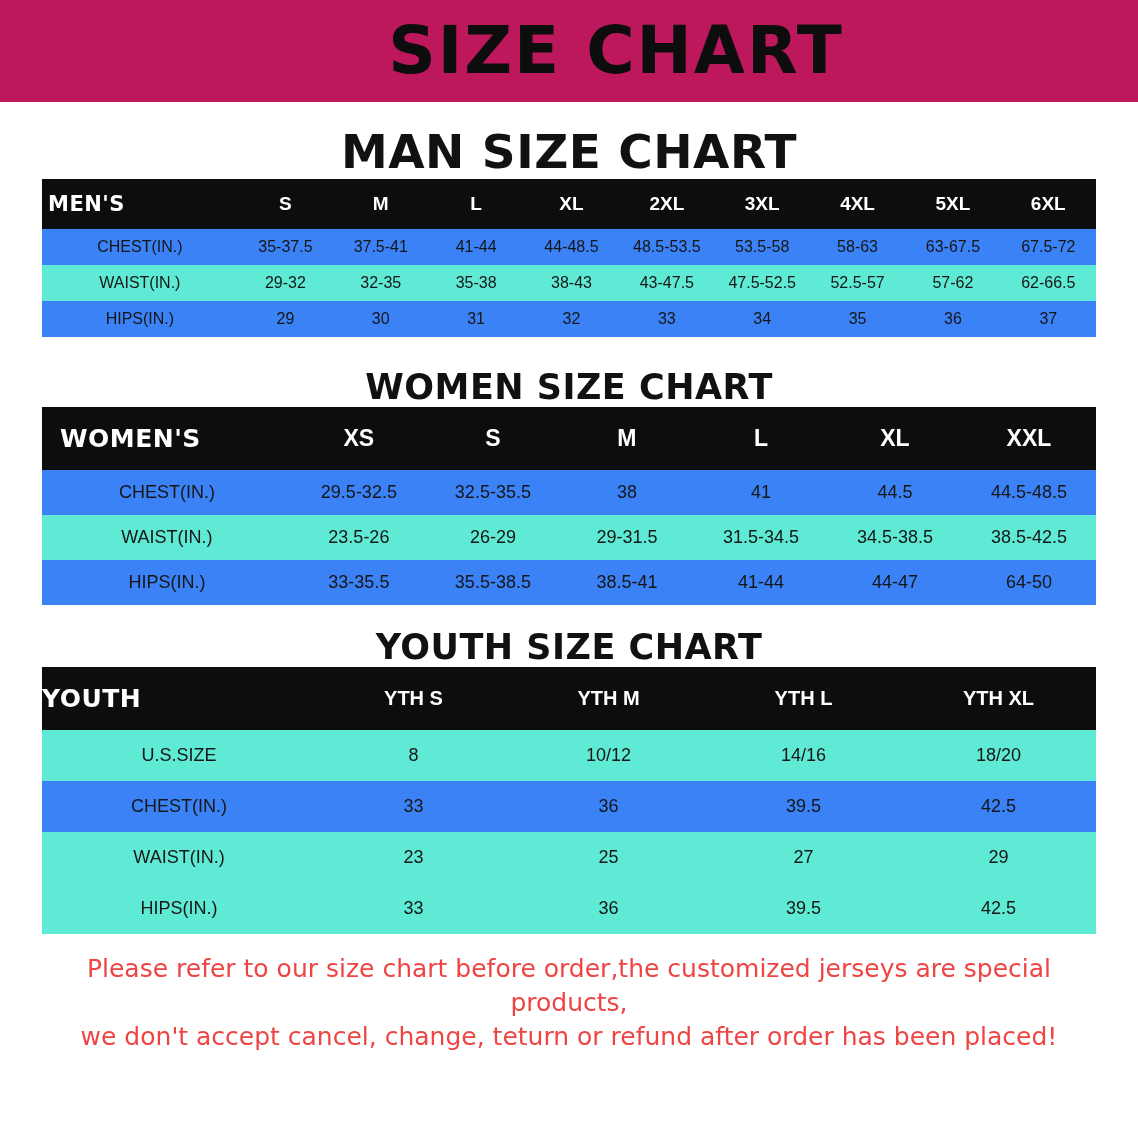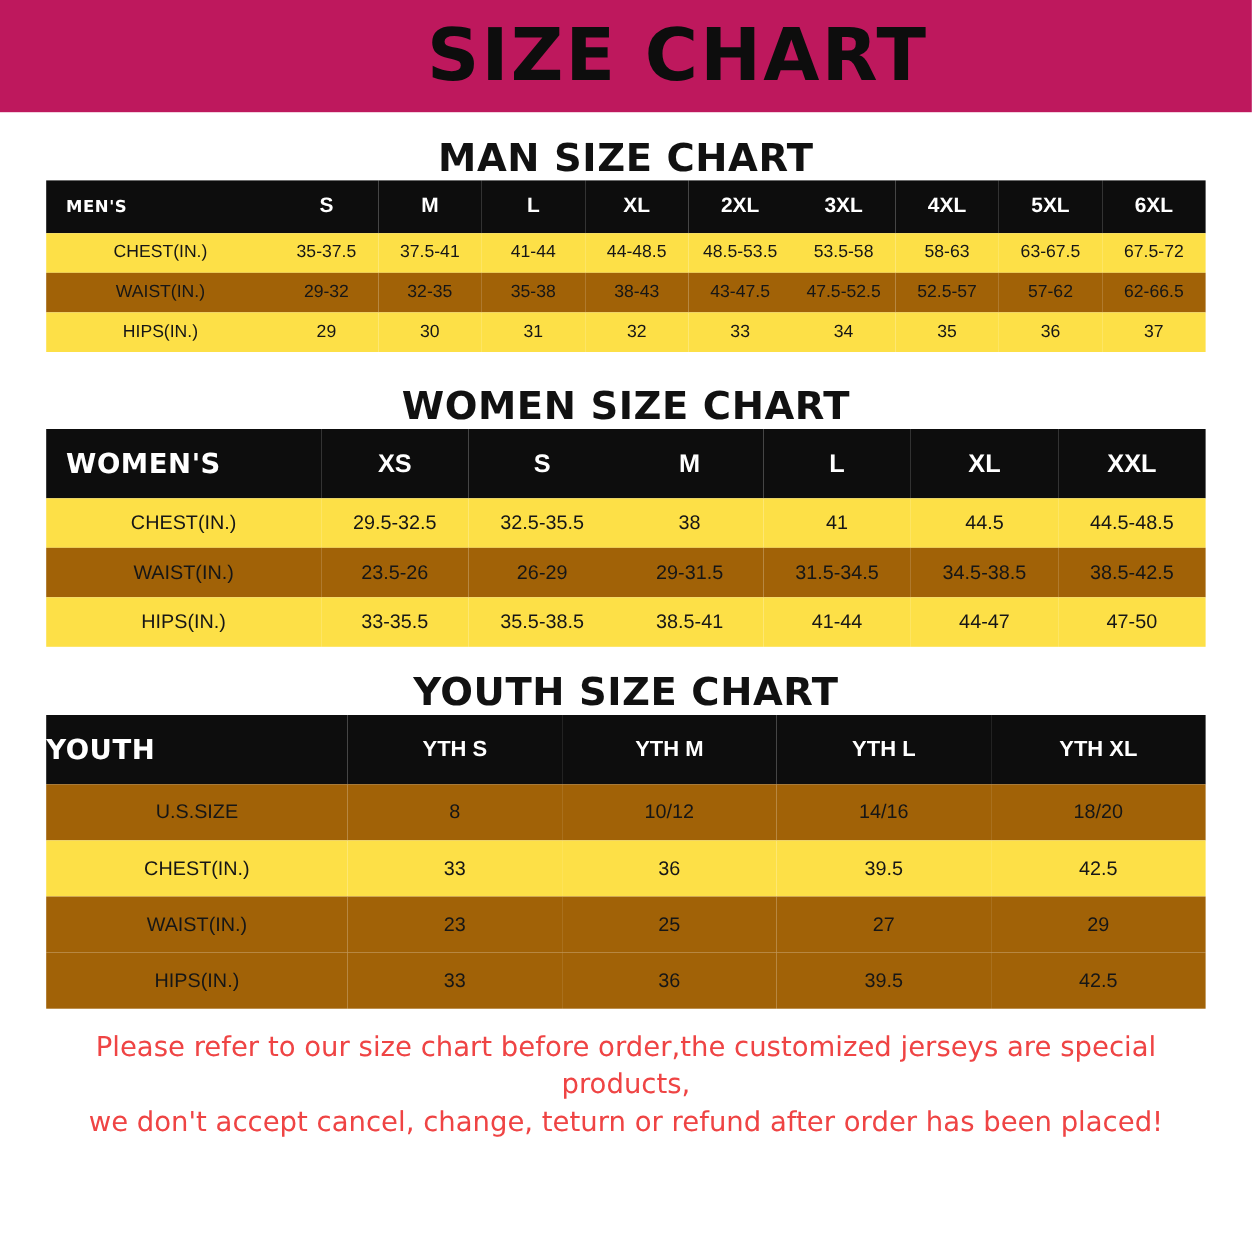--- a/index.html
+++ b/index.html
@@ -43,21 +43,21 @@
 
   
   .section-title {
     text-align: center;
     font-family: "DejaVu Sans", sans-serif;
     font-weight: bold;
     color: #111111;
     letter-spacing: 0.5px;
   }
   .section-title.man {
-    font-size: 35px;
+    font-size: 47px;
     margin-top: 22px;
   }
   .section-title.women {
     font-size: 35px;
     margin-top: 30px;
   }
   .section-title.youth {
     font-size: 35px;
     margin-top: 22px;
   }
@@ -88,26 +88,26 @@
   }
   table.size-table tbody td {
     text-align: center;
     color: #161616;
     font-family: "Liberation Sans", sans-serif;
   }
   table.size-table tbody td.rowlabel {
     text-align: center;
     color: #161616;
   }
-  .row-a { background: #fde047; }
-  .row-b { background: #a16207; }
+  .row-a { background: #3b82f6; }
+  .row-b { background: #5eead4; }
 
   
   #men-table thead th { font-size: 19px; padding: 13px 0; }
-  #men-table thead th.rowlabel { font-size: 15px; padding-left: 18px; }
+  #men-table thead th.rowlabel { font-size: 21px; padding-left: 6px; }
   #men-table tbody td { font-size: 16px; padding: 9px 0; }
   #men-table tbody td.rowlabel { font-size: 16px; }
 
   
   #women-table thead th { font-size: 23px; padding: 17px 0; }
   #women-table thead th.rowlabel { font-size: 25px; padding-left: 18px; }
   #women-table tbody td { font-size: 18px; padding: 12px 0; }
   #women-table tbody td.rowlabel { font-size: 18px; }
 
   
@@ -228,21 +228,21 @@
           <td>34.5-38.5</td>
           <td>38.5-42.5</td>
         </tr>
         <tr class="row-a">
           <td class="rowlabel">HIPS(IN.)</td>
           <td>33-35.5</td>
           <td>35.5-38.5</td>
           <td>38.5-41</td>
           <td>41-44</td>
           <td>44-47</td>
-          <td>47-50</td>
+          <td>64-50</td>
         </tr>
       </tbody>
     </table>
   </div>
 
   <div class="section-title youth">YOUTH SIZE CHART</div>
   <div class="table-wrap">
     <table class="size-table" id="youth-table">
       <thead>
         <tr>

